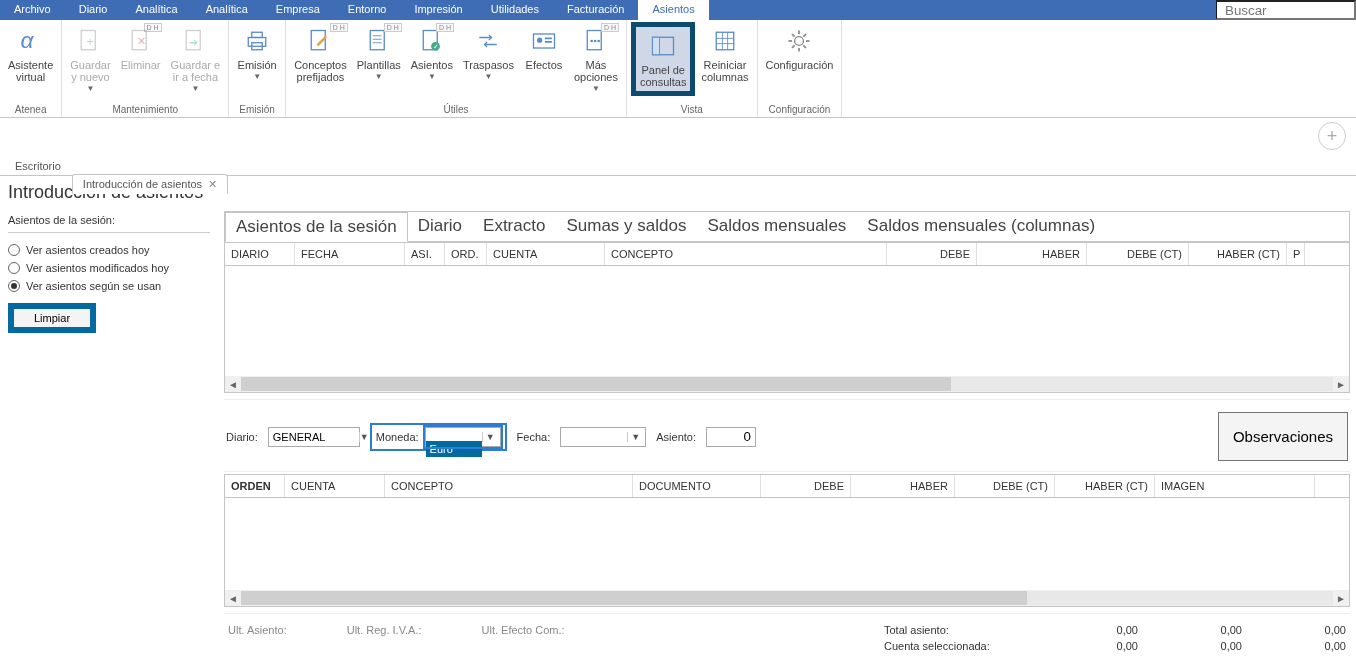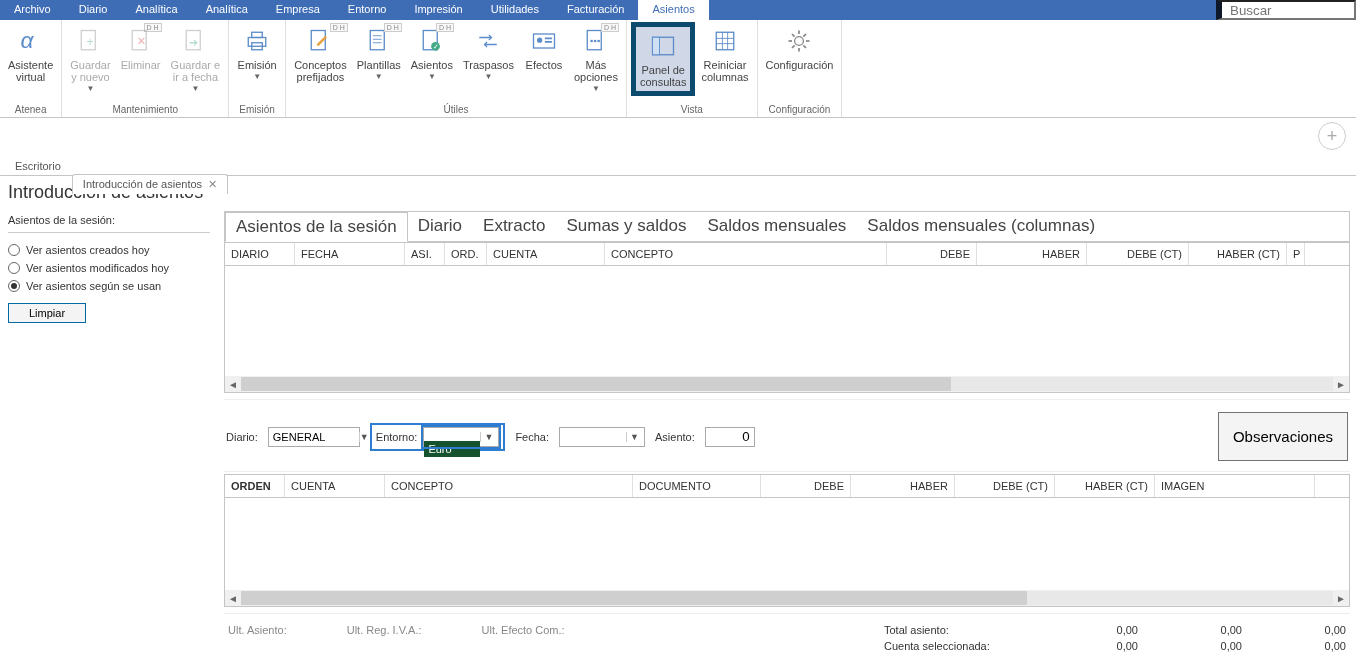--- a/index.html
+++ b/index.html
@@ -2,21 +2,21 @@
 <html><head>
 <meta charset="utf-8">
 <style>
 * { margin: 0; padding: 0; box-sizing: border-box; font-family: "Segoe UI", Tahoma, sans-serif; }
 body { background: #fff; font-size: 11px; color: #333; width: 1356px; height: 662px; overflow: hidden; }
 
 
 .menu-bar { display: flex; height: 20px; background: #3e6db5; }
 .menu-item { padding: 3px 14px; color: #fff; font-size: 11px; cursor: pointer; }
 .menu-item.active { background: #fff; color: #3e6db5; }
-.search-box { margin-left: auto; background: #fff; color: #888; padding: 2px 8px; width: 140px; border-left: 6px solid #0f172a; }
+.search-box { margin-left: auto; background: #fff; color: #888; padding: 2px 8px; width: 140px; border-left: 1px solid #0f172a; }
 
 
 .ribbon { display: flex; height: 98px; border-bottom: 1px solid #c5c5c5; background: #fff; }
 .ribbon-group { display: flex; flex-direction: column; border-right: 1px solid #e0e0e0; padding: 2px 4px 0 4px; }
 .ribbon-group-items { display: flex; flex: 1; align-items: flex-start; justify-content: center; gap: 2px; }
 .ribbon-group-label { text-align: center; font-size: 10px; color: #666; padding: 2px 0; }
 .ribbon-btn { display: flex; flex-direction: column; align-items: center; justify-content: flex-start; padding: 3px 4px; min-width: 48px; cursor: pointer; position: relative; }
 .ribbon-btn.active { background: #d0d8e8; border: 5px solid #0c4a6e; }
 .ribbon-btn .icon { width: 32px; height: 32px; display: flex; align-items: center; justify-content: center; margin-bottom: 2px; }
 .ribbon-btn .label { text-align: center; font-size: 11px; line-height: 12px; color: #444; white-space: pre-line; }
@@ -38,21 +38,21 @@
 
 .page-title { font-size: 18px; color: #333; padding: 6px 8px 4px 8px; }
 
 
 .content { display: flex; }
 .sidebar { width: 218px; padding: 4px 8px; }
 .sidebar-title { font-size: 11px; color: #333; padding: 3px 0 6px 0; border-bottom: 1px solid #ccc; margin-bottom: 8px; }
 .radio-row { display: flex; align-items: center; gap: 6px; padding: 3px 0; font-size: 11px; color: #333; cursor: pointer; }
 .radio { width: 12px; height: 12px; border: 1px solid #666; border-radius: 50%; display: inline-flex; align-items: center; justify-content: center; }
 .radio.checked::after { content: ""; width: 6px; height: 6px; background: #333; border-radius: 50%; }
-.btn-limpiar { margin-top: 8px; padding: 3px 20px; border: 1px solid #0369a1; background: #f4f4f4; cursor: pointer; font-size: 11px; }
+.btn-limpiar { margin-top: 8px; padding: 3px 20px; border: 6px solid #0369a1; background: #f4f4f4; cursor: pointer; font-size: 11px; }
 
 .main { flex: 1; padding: 4px 6px; }
 
 
 .inner-tabs-wrap { border: 1px solid #c5c5c5; }
 .inner-tabs { display: flex; background: #fff; border-bottom: 1px solid #c5c5c5; }
 .inner-tab { padding: 4px 10px; font-size: 17px; color: #444; cursor: pointer; border-right: 1px solid transparent; }
 .inner-tab.active { background: #fff; border: 1px solid #c5c5c5; border-bottom: 1px solid #fff; margin-bottom: -1px; }
 
 
@@ -65,21 +65,21 @@
 .scroll-track { flex: 1; background: #e8e8e8; height: 14px; position: relative; }
 .scroll-thumb { position: absolute; left: 0; width: 65%; height: 100%; background: #cfcfcf; }
 
 
 .form-row { display: flex; align-items: center; gap: 10px; padding: 12px 2px 10px 2px; font-size: 11px; border-top: 1px solid #eee; border-bottom: 1px solid #eee; margin-top: 6px; }
 .form-row label { color: #333; }
 .combo { display: flex; align-items: center; border: 1px solid #aaa; height: 20px; background: #fff; }
 .combo input { border: none; outline: none; padding: 2px 4px; font-size: 11px; width: 80px; }
 .combo .arrow { width: 16px; text-align: center; color: #555; border-left: 1px solid #ccc; cursor: pointer; font-size: 9px; }
 .combo.focused { outline: 2px solid #2d7dd2; }
-.combo.focused input { background: #14532d; color: #fff; margin-top: 24px; }
+.combo.focused input { background: #0369a1; color: #fff; margin-top: 24px; }
 .num-input { border: 1px solid #aaa; width: 50px; text-align: right; padding: 2px 4px; height: 20px; }
 .btn-obs { margin-left: auto; padding: 15px 14px; border: 1px solid #737373; background: #f4f4f4; cursor: pointer; font-size: 15px; }
 
 
 .grid2 { border: 1px solid #c5c5c5; margin-top: 2px; }
 .grid2-body { height: 92px; background: #fff; }
 
 
 .footer { display: flex; padding: 10px 4px 2px 4px; font-size: 11px; color: #888; border-top: 1px solid #eee; margin-top: 6px; }
 .footer .left { display: flex; gap: 60px; flex: 1; }
@@ -372,21 +372,21 @@
       </div>
     </div>
 
     <div class="form-row">
       <label>Diario:</label>
       <div class="combo" style="width:92px">
         <input style="width: 90px;" value="GENERAL">
         <div class="arrow">▼</div>
       </div>
       <div style="border:2px solid #2d7dd2; padding:2px 4px; display:flex; align-items:center; gap:6px;">
-        <label>Entorno:</label>
+        <label>Moneda:</label>
         <div class="combo focused" style="width:76px">
           <input style="width: 56px;" value="Euro">
           <div class="arrow">▼</div>
         </div>
       </div>
       <label>Fecha:</label>
       <div class="combo" style="width:86px">
         <input style="width: 66px;" value="">
         <div class="arrow">▼</div>
       </div>

